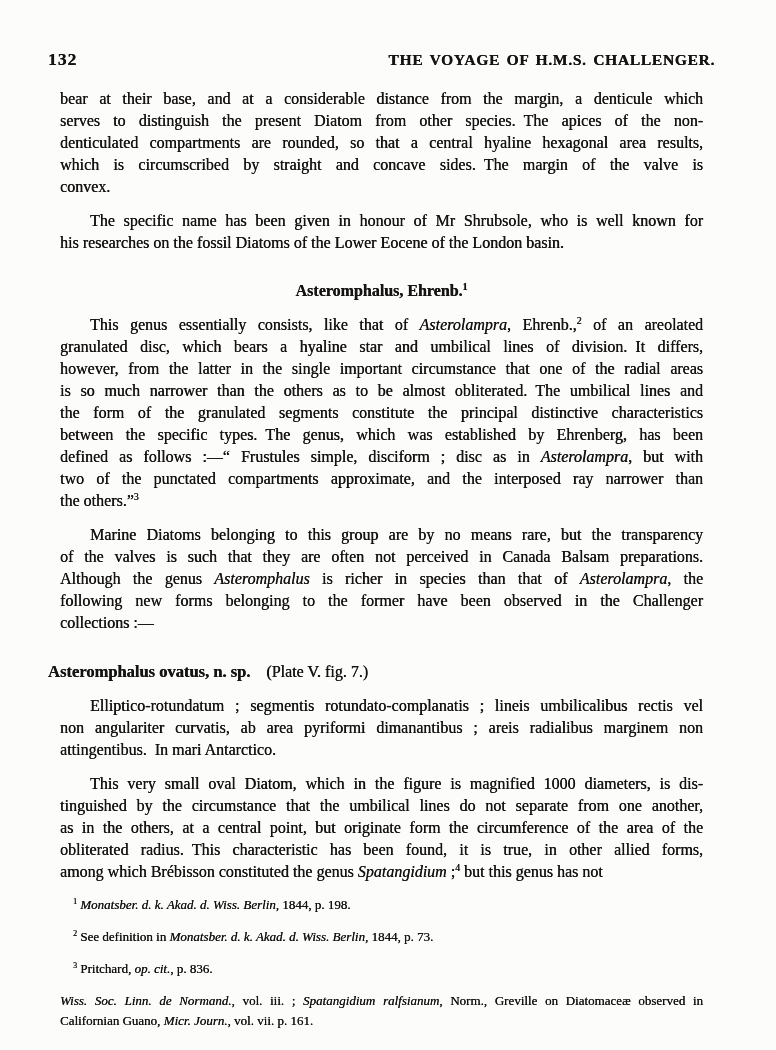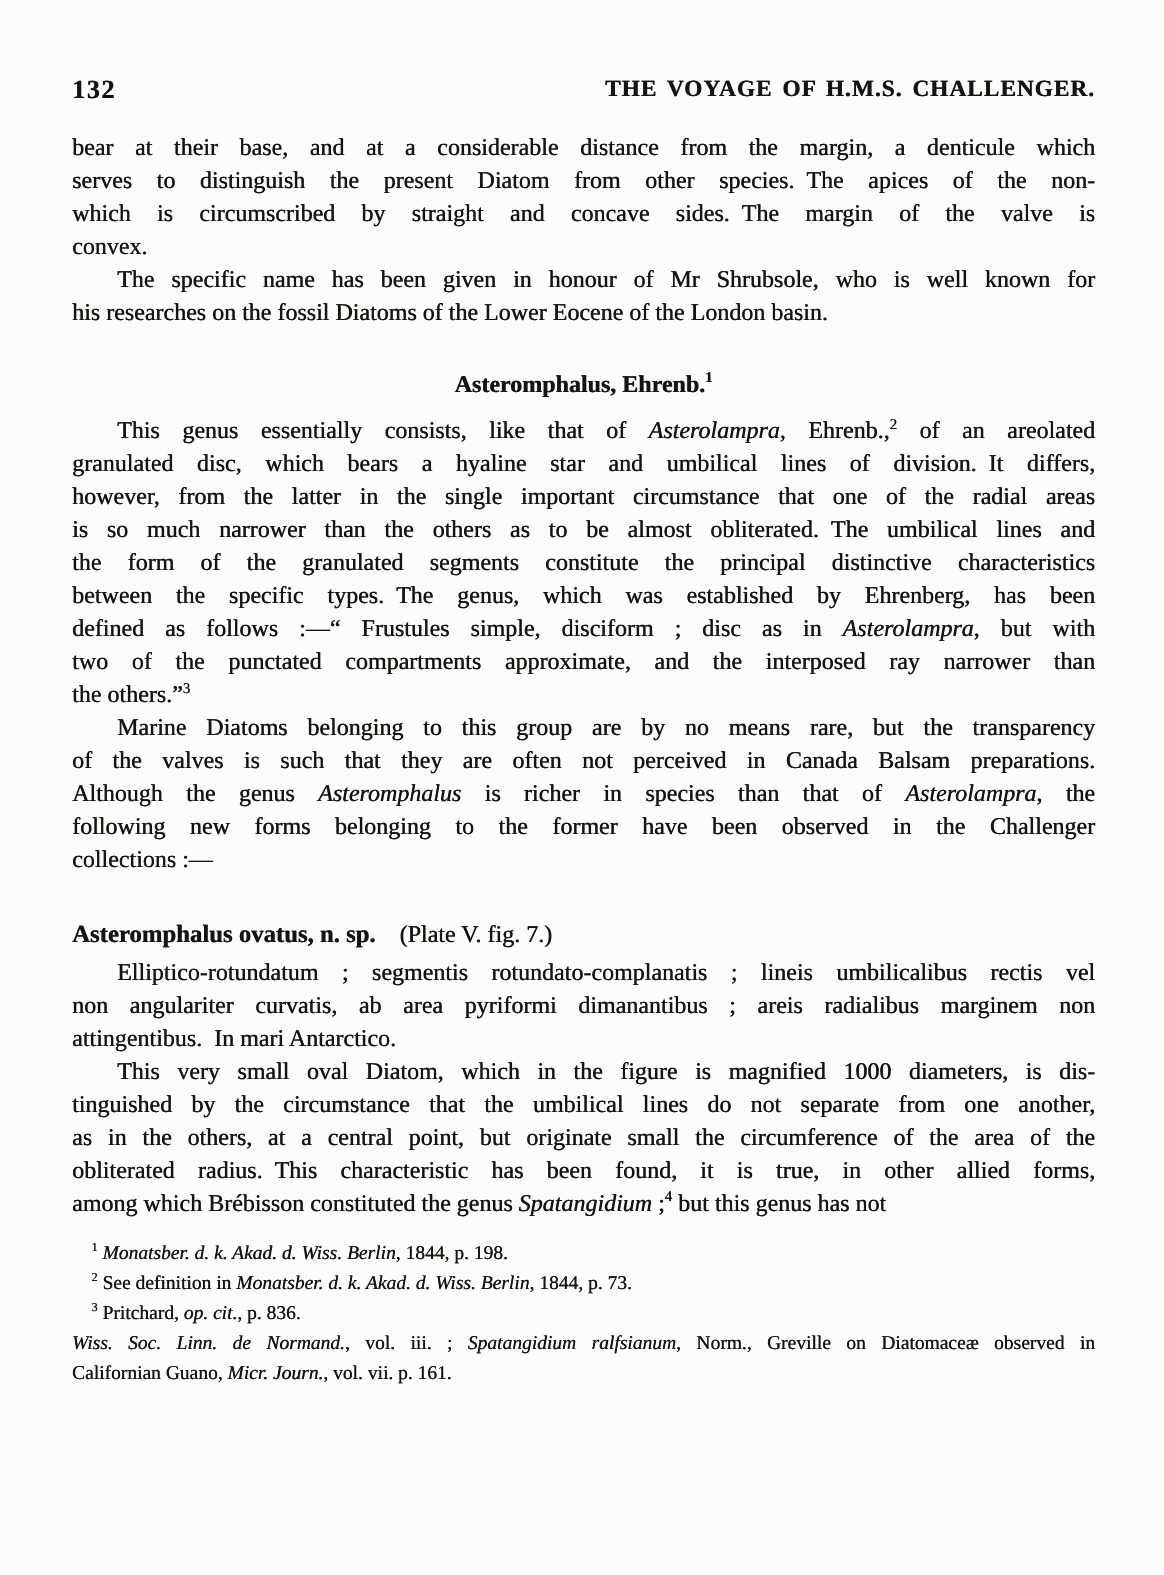--- a/index.html
+++ b/index.html
@@ -1,41 +1,41 @@
 <!DOCTYPE html>
 <html><head>
 <meta charset="utf-8">
 <style>
   html,body{margin:0;padding:0;}
   body{background:#fcfcfa;}
   .page{
     position:relative;
     width:776px;height:1050px;
     box-sizing:border-box;
-    padding:48px 46px 0 48px;
+    padding:48px 61px 0 48px;
     background:#fcfcfa;
     color:#161412;
     font-family:"Liberation Serif","DejaVu Serif",serif;
     font-size:16px;
     line-height:22px;
     text-shadow:0.3px 0 0 currentColor;
     overflow:hidden;
   }
   .header{position:relative;height:20px;margin-bottom:20px;}
   .page-number{
     position:absolute;left:0;top:0;
     font-weight:bold;font-size:17.5px;letter-spacing:1px;
   }
   .running-title{
     position:absolute;left:30px;right:0;top:1px;
     text-align:right;
     font-weight:bold;font-size:15.5px;letter-spacing:0.7px;
     word-spacing:2px;
   }
-  .block{margin:0;}
+  .block{margin:12px;}
   .line{text-align:justify;}
   .line.jl{text-align-last:justify;}
   .line.indent{text-indent:30px;}
   .heading{margin:26px 0 9px;font-weight:bold;}
   .heading .line{text-align:center;text-align-last:center;}
   .species{margin:27px 0 3px;}
   .species .b{font-size:16.5px;}
   .footnote{font-size:13px;line-height:20px;text-shadow:0.2px 0 0 currentColor;}
   .block.para + .block.footnote{margin-top:11px;}
   .footnote .line.indent{text-indent:13px;}
@@ -49,20 +49,21 @@
 
 <div class="page">
   <div class="header">
     <span class="page-number">132</span>
     <span class="running-title">THE VOYAGE OF H.M.S. CHALLENGER.</span>
   </div>
   <div>
       <div class="block para">
         <div class="line jl"><span>bear at their base, and at a considerable distance from the margin, a denticule which</span></div>
         <div class="line jl"><span>serves to distinguish the present Diatom from other species. The apices of the non-</span></div>
+        <div class="line jl"><span>denticulated compartments are rounded, so that a central hyaline hexagonal area results,</span></div>
         <div class="line jl"><span>which is circumscribed by straight and concave sides. The margin of the valve is</span></div>
         <div class="line"><span>convex.</span></div>
       </div>
       <div class="block para">
         <div class="line jl indent"><span>The specific name has been given in honour of Mr Shrubsole, who is well known for</span></div>
         <div class="line"><span>his researches on the fossil Diatoms of the Lower Eocene of the London basin.</span></div>
       </div>
       <div class="block heading">
         <div class="line"><span class="b">Asteromphalus, Ehrenb.</span><span class="bsup">1</span></div>
       </div>
@@ -88,21 +89,21 @@
         <div class="line"><span class="b">Asteromphalus ovatus, n. sp.</span><span>  (Plate V. fig. 7.)</span></div>
       </div>
       <div class="block para">
         <div class="line jl indent"><span>Elliptico-rotundatum ; segmentis rotundato-complanatis ; lineis umbilicalibus rectis vel</span></div>
         <div class="line jl"><span>non angulariter curvatis, ab area pyriformi dimanantibus ; areis radialibus marginem non</span></div>
         <div class="line"><span>attingentibus. In mari Antarctico.</span></div>
       </div>
       <div class="block para">
         <div class="line jl indent"><span>This very small oval Diatom, which in the figure is magnified 1000 diameters, is dis-</span></div>
         <div class="line jl"><span>tinguished by the circumstance that the umbilical lines do not separate from one another,</span></div>
-        <div class="line jl"><span>as in the others, at a central point, but originate small the circumference of the area of the</span></div>
+        <div class="line jl"><span>as in the others, at a central point, but originate form the circumference of the area of the</span></div>
         <div class="line jl"><span>obliterated radius. This characteristic has been found, it is true, in other allied forms,</span></div>
         <div class="line"><span>among which Brébisson constituted the genus </span><span class="i">Spatangidium</span><span> ;</span><span class="sup">4</span><span> but this genus has not</span></div>
       </div>
       <div class="block footnote">
         <div class="line indent"><span class="sup">1</span><span> </span><span class="i">Monatsber. d. k. Akad. d. Wiss. Berlin</span><span>, 1844, p. 198.</span></div>
       </div>
       <div class="block footnote">
         <div class="line indent"><span class="sup">2</span><span> See definition in </span><span class="i">Monatsber. d. k. Akad. d. Wiss. Berlin</span><span>, 1844, p. 73.</span></div>
       </div>
       <div class="block footnote">

